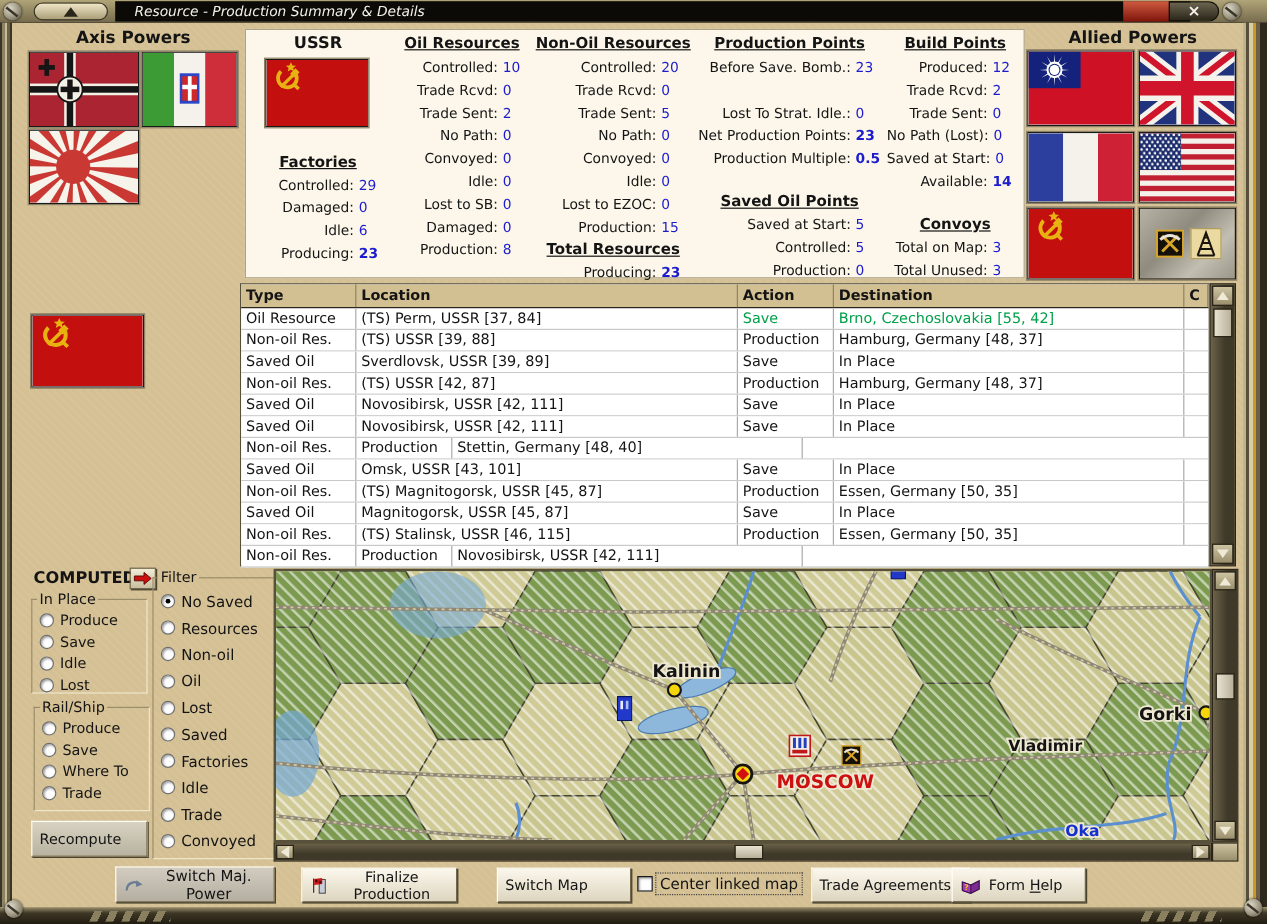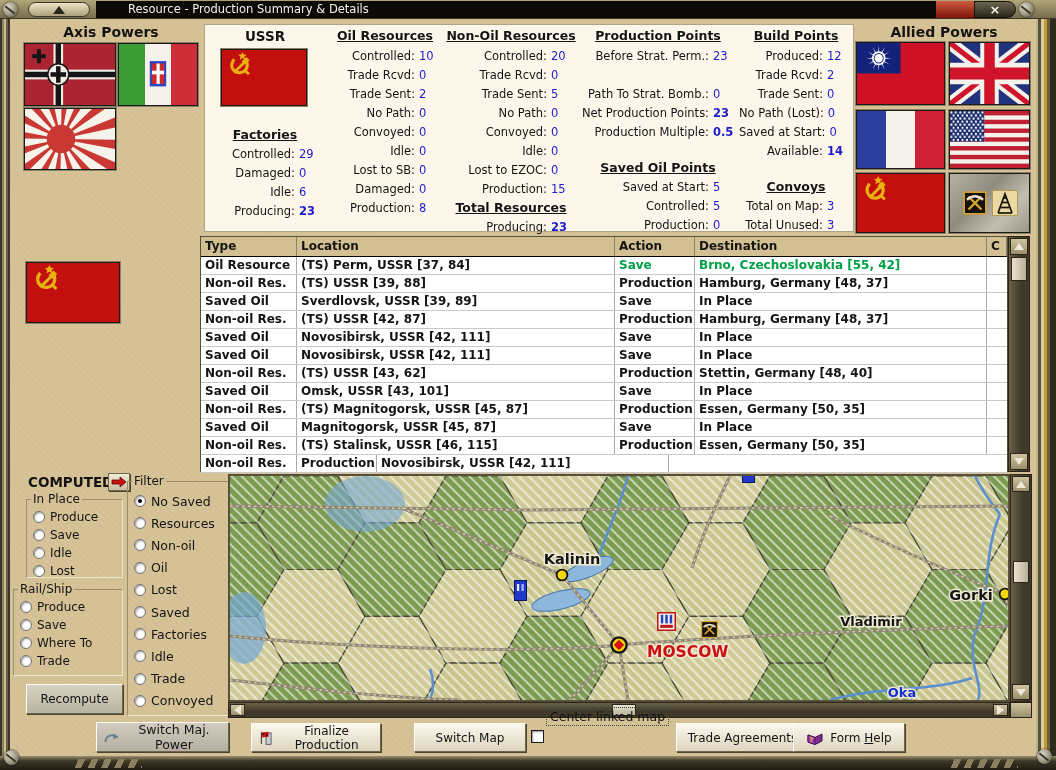--- a/index.html
+++ b/index.html
@@ -7,21 +7,21 @@
   .window{
     position:relative;width:1056px;height:770px;overflow:hidden;
     font-family:"DejaVu Sans",sans-serif;color:#141414;
     background:#d5c094;
     background-image:repeating-linear-gradient(45deg,rgba(255,255,255,.05) 0 2px,transparent 2px 5px);
   }
   
   .titlebar{position:absolute;left:0;top:0;right:0;height:19px;
     background:linear-gradient(#b0a478,#786e4e);border-bottom:1px solid #3a3526;}
   .title-strip{position:absolute;left:96px;top:1px;width:896px;height:17px;background:#0c0a06;
-    color:#f2f1e8;font-size:11.5px;line-height:17px;padding-left:32px;white-space:nowrap;}
+    color:#f2f1e8;font-size:11.5px;line-height:17px;padding-left:16px;white-space:nowrap;font-style:italic;}
   .title-red{position:absolute;left:936px;top:1px;width:38px;height:17px;
     background:linear-gradient(#cf5a40,#7e150c);}
   .close-btn{position:absolute;left:974px;top:1px;width:42px;height:17px;
     background:linear-gradient(#6b6450,#2a2619);border-radius:0 9px 9px 0;border:1px solid #14120a;
     color:#f4f2ea;font-size:13px;font-weight:bold;text-align:center;line-height:15px;cursor:pointer;}
   .rollup-btn{position:absolute;left:28px;top:2px;width:62px;height:15px;border-radius:8px;
     background:linear-gradient(#efe6c8,#ab9f78);border:1px solid #3a3526;display:flex;align-items:center;justify-content:center;}
   .rollup-btn .tri{width:0;height:0;border-left:6px solid transparent;border-right:6px solid transparent;border-bottom:8px solid #2a261a;}
   .screw{position:absolute;width:15px;height:15px;border-radius:50%;
     background:radial-gradient(circle at 35% 35%,#ded8ca,#9a947f 55%,#4a4433);box-shadow:0 0 2px #000;}
@@ -42,39 +42,39 @@
   .filter-fs .r-row{height:22.2px;font-size:12.5px;}
   .radio{width:12px;height:12px;border-radius:50%;background:#fff;border:1px solid #6f6f6f;
     box-shadow:inset 1px 1px 2px #9a9a9a;flex:none;position:relative;}
   .radio.sel::after{content:'';position:absolute;left:3px;top:3px;width:4px;height:4px;border-radius:50%;background:#000;}
   .flag{position:absolute;border:1px solid #1a1a1a;outline:1px solid #8c8164;background:#fff;}
   .flag svg{display:block;width:100%;height:100%;}
   .panel-title{position:absolute;font-weight:bold;font-size:14px;text-align:center;}
   .btn{position:absolute;background:linear-gradient(#fbf7ec,#ddd5bf);border:1px solid #6f674e;
     border-top-color:#fffdf6;border-left-color:#fffdf6;box-shadow:1px 1px 0 #4a442f;
     font-family:"DejaVu Sans",sans-serif;font-size:12px;color:#141414;cursor:pointer;
-    display:flex;align-items:center;justify-content:center;gap:6px;}
+    display:flex;align-items:center;justify-content:flex-start;gap:6px;}
   
   .stats{position:absolute;left:204px;top:24px;width:650px;height:208px;
     background:#fcf7ea;border:1px solid #b0a484;font-size:11.5px;}
   .scol{position:absolute;top:2px;bottom:2px;}
   .colhead{height:20px;font-weight:bold;font-size:12.5px;text-align:center;text-decoration:underline;line-height:18px;white-space:nowrap;}
   .colhead.noline{text-decoration:none;font-size:13.5px;}
   .subhead{height:19px;font-weight:bold;font-size:12.5px;text-align:center;text-decoration:underline;line-height:18px;white-space:nowrap;}
   .srow{display:flex;height:19px;line-height:18px;}
   .srow .sl{flex:1;text-align:right;padding-right:4px;white-space:nowrap;}
   .srow .sv{width:26px;color:#1c1ccd;white-space:nowrap;}
   .srow.bold .sv{font-weight:bold;}
   .sp19{height:19px;}.sp17{height:17px;}
   
   .grid{position:absolute;left:200px;top:236px;width:808px;height:236px;background:#fff;
     border:1px solid #55503c;font-size:12px;}
   .thead{display:flex;height:20px;background:#d2bf92;font-weight:bold;border-bottom:1px solid #000000;}
   .thead .tc{line-height:19px;border-right:1px solid #8a8468;}
-  .trow{display:flex;height:18px;border-bottom:1px solid #c9c9c9;background:#fff;cursor:default;font-weight:bold;}
+  .trow{display:flex;height:18px;border-bottom:1px solid #c9c9c9;background:#fff;cursor:default;}
   .tc{padding-left:4px;line-height:17px;white-space:nowrap;overflow:hidden;border-right:1px solid #ababab;}
   .t-type{width:96px;}.t-loc{width:318px;}.t-act{width:80px;}.t-dest{width:292px;}.t-c{flex:1;border-right:none;}
   .trow.green .t-act,.trow.green .t-dest{color:#00a048;}
   
   .vsb,.hsb{position:absolute;background:linear-gradient(90deg,#6b6248,#3f3929 60%);border:1px solid #2a2518;}
   .hsb{background:linear-gradient(#6b6248,#3f3929 60%);}
   .sb-btn{position:absolute;background:linear-gradient(#cfc4a2,#9a8f6c);border:1px solid #2a2518;
     display:flex;align-items:center;justify-content:center;cursor:pointer;}
   .sb-thumb{position:absolute;background:linear-gradient(90deg,#e8e2d0,#b9b09a);border:1px solid #2a2518;cursor:grab;}
   .hsb .sb-thumb{background:linear-gradient(#e8e2d0,#b9b09a);}
@@ -430,29 +430,29 @@
             <span class="sl">Producing:</span>
             <span class="sv">23</span>
           </div>
         </div>
     </div>
     <div class="scol" style="left:372px;width:162px">
       <div class="colhead">Production Points</div>
       <div>
 
       <div class="srow">
-            <span class="sl">Before Strat. Perm.:</span>
+            <span class="sl">Before Save. Bomb.:</span>
             <span class="sv">23</span>
           </div>
         </div>
       <div class="sp19"></div>
       <div>
 
       <div class="srow">
-            <span class="sl">Path To Strat. Bomb.:</span>
+            <span class="sl">Lost To Strat. Idle.:</span>
             <span class="sv">0</span>
           </div>
           <div class="srow bold">
             <span class="sl">Net Production Points:</span>
             <span class="sv">23</span>
           </div>
           <div class="srow bold">
             <span class="sl">Production Multiple:</span>
             <span class="sv">0.5</span>
           </div>
@@ -606,21 +606,20 @@
       </div>
         <div class="trow">
         <span class="tc t-type">Saved Oil</span>
         <span class="tc t-loc">Novosibirsk, USSR [42, 111]</span>
         <span class="tc t-act">Save</span>
         <span class="tc t-dest">In Place</span>
         <span class="tc t-c"></span>
       </div>
         <div class="trow">
         <span class="tc t-type">Non-oil Res.</span>
-        <span class="tc t-loc">(TS) USSR [43, 62]</span>
         <span class="tc t-act">Production</span>
         <span class="tc t-dest">Stettin, Germany [48, 40]</span>
         <span class="tc t-c"></span>
       </div>
         <div class="trow">
         <span class="tc t-type">Saved Oil</span>
         <span class="tc t-loc">Omsk, USSR [43, 101]</span>
         <span class="tc t-act">Save</span>
         <span class="tc t-dest">In Place</span>
         <span class="tc t-c"></span>
@@ -685,21 +684,21 @@
         <div class="r-row">
           <span class="radio"></span>
           <span>Idle</span>
         </div>
         <div class="r-row">
           <span class="radio"></span>
           <span>Lost</span>
         </div>
       </div>
   </fieldset>
-  <fieldset style="left:13px;top:582px;width:110px;height:94px">
+  <fieldset style="left:28px;top:582px;width:97px;height:94px">
     <legend>Rail/Ship</legend>
     <div>
 
     <div class="r-row">
           <span class="radio"></span>
           <span>Produce</span>
         </div>
         <div class="r-row">
           <span class="radio"></span>
           <span>Save</span>
@@ -918,21 +917,21 @@
   <button class="btn" style="left:251px;top:723px;width:130px;height:29px">
     <svg width="18" height="18" viewBox="0 0 18 18">
         <use href="#i-flagdoor"></use>
       </svg>
     <span>Finalize Production</span>
   </button>
   <button class="btn" style="left:414px;top:723px;width:112px;height:29px">
     <span>Switch Map</span>
   </button>
   <span class="cb" style="left:531px;top:730px"></span>
-  <span class="cb-lbl" style="left:548px;top:709px">Center linked map</span>
+  <span class="cb-lbl" style="left:548px;top:729px">Center linked map</span>
   <button class="btn" style="left:676px;top:723px;width:133px;height:29px">
     <span>Trade Agreements</span>
   </button>
   <button class="btn" style="left:793px;top:723px;width:112px;height:29px">
     <svg width="18" height="16" viewBox="0 0 18 16">
         <use href="#i-book"></use>
       </svg>
     <span><span>Form </span><span style="text-decoration:underline">H</span><span>elp</span></span>
   </button>
 </div>

